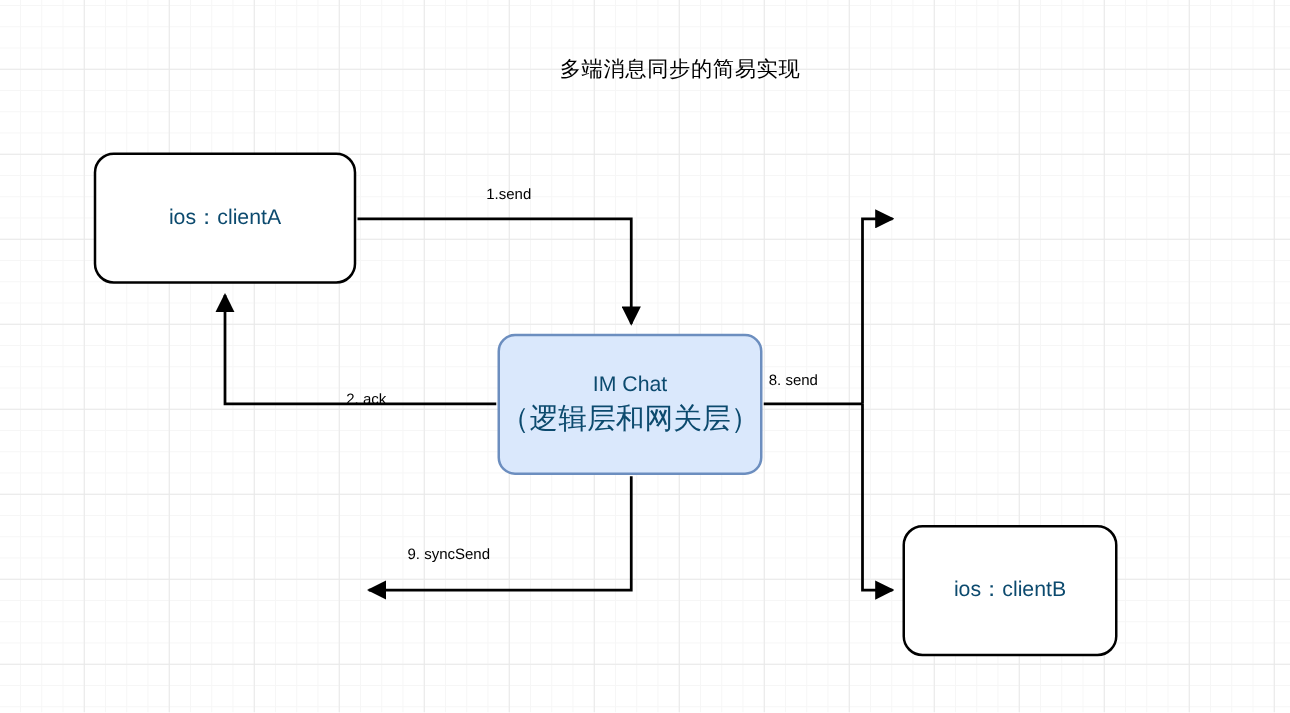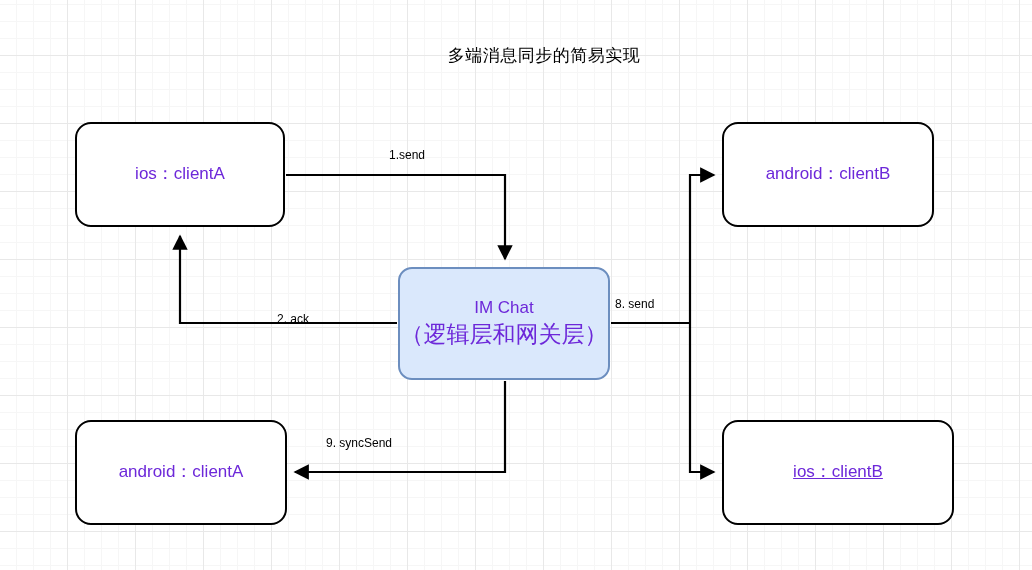--- a/index.html
+++ b/index.html
@@ -45,21 +45,21 @@
   .node {
     position: absolute;
     box-sizing: border-box;
     border: 2px solid #000000;
     border-radius: 16px;
     background: #ffffff;
     display: flex;
     flex-direction: column;
     align-items: center;
     justify-content: center;
-    color: #6d28d9;
+    color: #0c4a6e;
     font-size: 17px;
     line-height: 1.35;
     text-align: center;
   }
   .node.accent {
     background: #dae8fc;
     border-color: #6c8ebf;
     border-radius: 14px;
   }
   .node-line2 { font-size: 23px; }
@@ -102,34 +102,28 @@
       <path d="M 611 323 L 690 323" fill="none" stroke="#000000" stroke-width="2.2"></path>
       <path d="M 690 323 L 690 175 L 714 175" fill="none" stroke="#000000" stroke-width="2.2" marker-end="url(#arrow)"></path>
       <path d="M 690 323 L 690 472 L 714 472" fill="none" stroke="#000000" stroke-width="2.2" marker-end="url(#arrow)"></path>
     </g>
   </svg>
 
   <div class="node" style="left:75px; top:122px; width:210px; height:105px;">
     <div>ios：clientA</div>
   </div>
 
-  <div class="node" style="left:722px; top:122px; width:212px; height:105px;">
-    <div>android：clientB</div>
-  </div>
 
   <div class="node accent" style="left:398px; top:267px; width:212px; height:113px;">
     <div>IM Chat</div>
     <div class="node-line2">（逻辑层和网关层）</div>
   </div>
 
-  <div class="node" style="left:75px; top:420px; width:212px; height:105px;">
-    <div>android：clientA</div>
-  </div>
 
-  <div class="node" style="left:722px; top:420px; width:232px; height:105px;text-decoration:underline;">
+  <div class="node" style="left:722px; top:420px; width:172px; height:105px;">
     <div>ios：clientB</div>
   </div>
 
   <div class="edge-label" style="left:389px; top:148px;">1.send</div>
 
   <div class="edge-label" style="left:277px; top:312px;">2. ack</div>
 
   <div class="edge-label" style="left:326px; top:436px;">9. syncSend</div>
 
   <div class="edge-label" style="left:615px; top:297px;">8. send</div>

